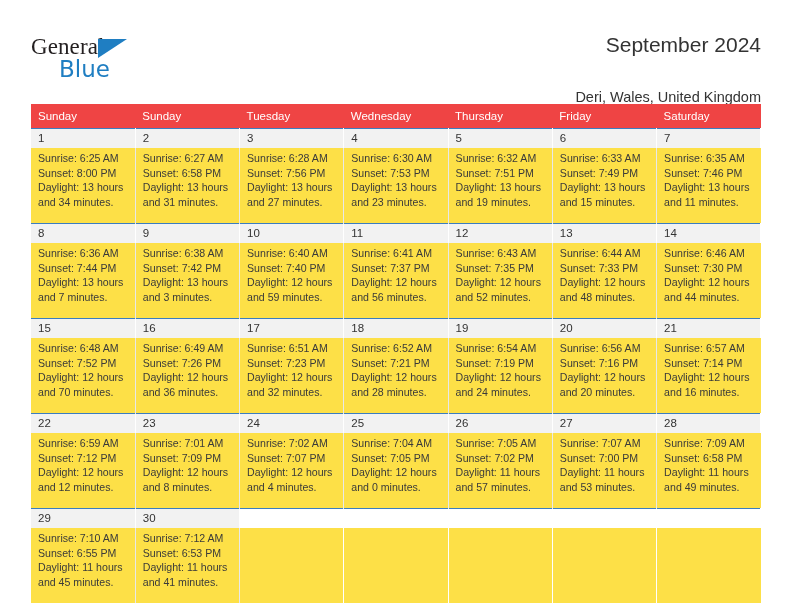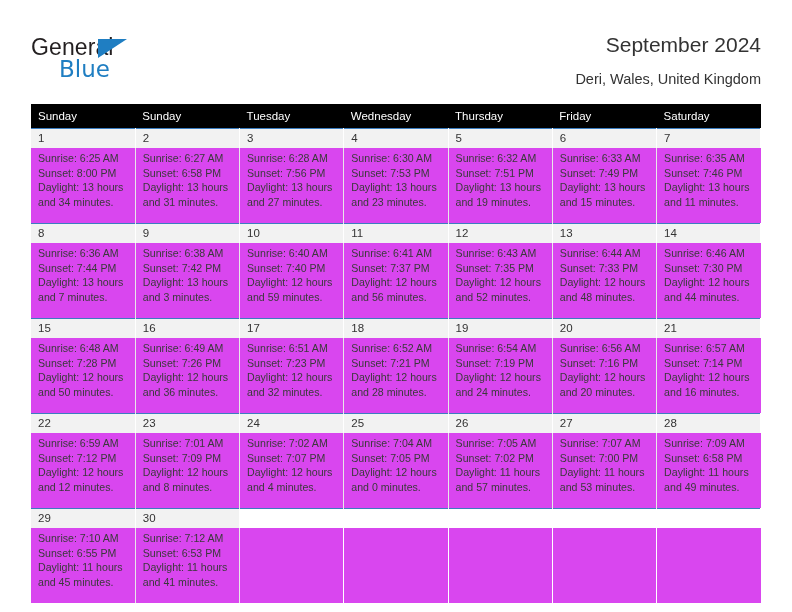--- a/index.html
+++ b/index.html
@@ -36,21 +36,21 @@
     width: 180px;
     height: 58px;
   }
   .logo-general {
     position: absolute;
     left: 0;
     top: 0;
     font-size: 23px;
     letter-spacing: 0.1px;
     color: #231f20;
-    font-family: Liberation Sans, sans-serif;
+    font-family: Liberation Serif, serif;
     font-weight: 400;
   }
   .logo-tri {
     position: absolute;
     left: 67px;
     top: 5px;
     width: 0;
     height: 0;
     border-left: 29px solid #1f7ec2;
     border-bottom: 19px solid transparent;
@@ -76,41 +76,41 @@
     font-size: 21px;
     color: #333333;
     line-height: 34px;
     white-space: nowrap;
     font-weight: 400;
   }
   .cal-subtitle {
     font-size: 14.5px;
     color: #333333;
     line-height: 22px;
-    margin-top: 6px;
+    margin-top: 24px;
     white-space: nowrap;
     font-weight: 400;
   }
 
   
   .calendar {
     position: absolute;
     left: 31px;
     top: 104px;
     width: 730px;
   }
   table.cal {
     border-collapse: collapse;
     table-layout: fixed;
     width: 730px;
   }
   table.cal col { width: 104.28px; }
 
   thead th {
-    background: #000000;
+    background: #ef4444;
     color: #ffffff;
     font-size: 11.5px;
     font-weight: 400;
     text-align: left;
     padding: 5px 0 5px 7px;
     height: 14px;
     border: none;
   }
 
   tr.daynum-row td {
@@ -122,21 +122,21 @@
     padding: 3px 0 3px 7px;
     vertical-align: top;
     height: 13px;
   }
   tr.daynum-row td.empty {
     background: #ffffff;
     border-right: 1px solid #ffffff;
   }
 
   tr.detail-row td {
-    background: #d946ef;
+    background: #fde047;
     border-right: 1px solid #e8e8e8;
     border-bottom: none;
     vertical-align: top;
     padding: 3px 4px 10px 7px;
     height: 62px;
   }
   tr.detail-row td.empty { border-right: 1px solid #ffffff; }
   tr.detail-row td:last-child { border-right: none; }
 
   .line {
@@ -291,22 +291,22 @@
             <td>16</td>
             <td>17</td>
             <td>18</td>
             <td>19</td>
             <td>20</td>
             <td>21</td>
           </tr>
           <tr class="detail-row">
             <td>
               <div class="line">Sunrise: 6:48 AM</div>
-              <div class="line">Sunset: 7:28 PM</div>
-              <div class="daylight">Daylight: 12 hours and 50 minutes.</div>
+              <div class="line">Sunset: 7:52 PM</div>
+              <div class="daylight">Daylight: 12 hours and 70 minutes.</div>
             </td>
             <td>
               <div class="line">Sunrise: 6:49 AM</div>
               <div class="line">Sunset: 7:26 PM</div>
               <div class="daylight">Daylight: 12 hours and 36 minutes.</div>
             </td>
             <td>
               <div class="line">Sunrise: 6:51 AM</div>
               <div class="line">Sunset: 7:23 PM</div>
               <div class="daylight">Daylight: 12 hours and 32 minutes.</div>

